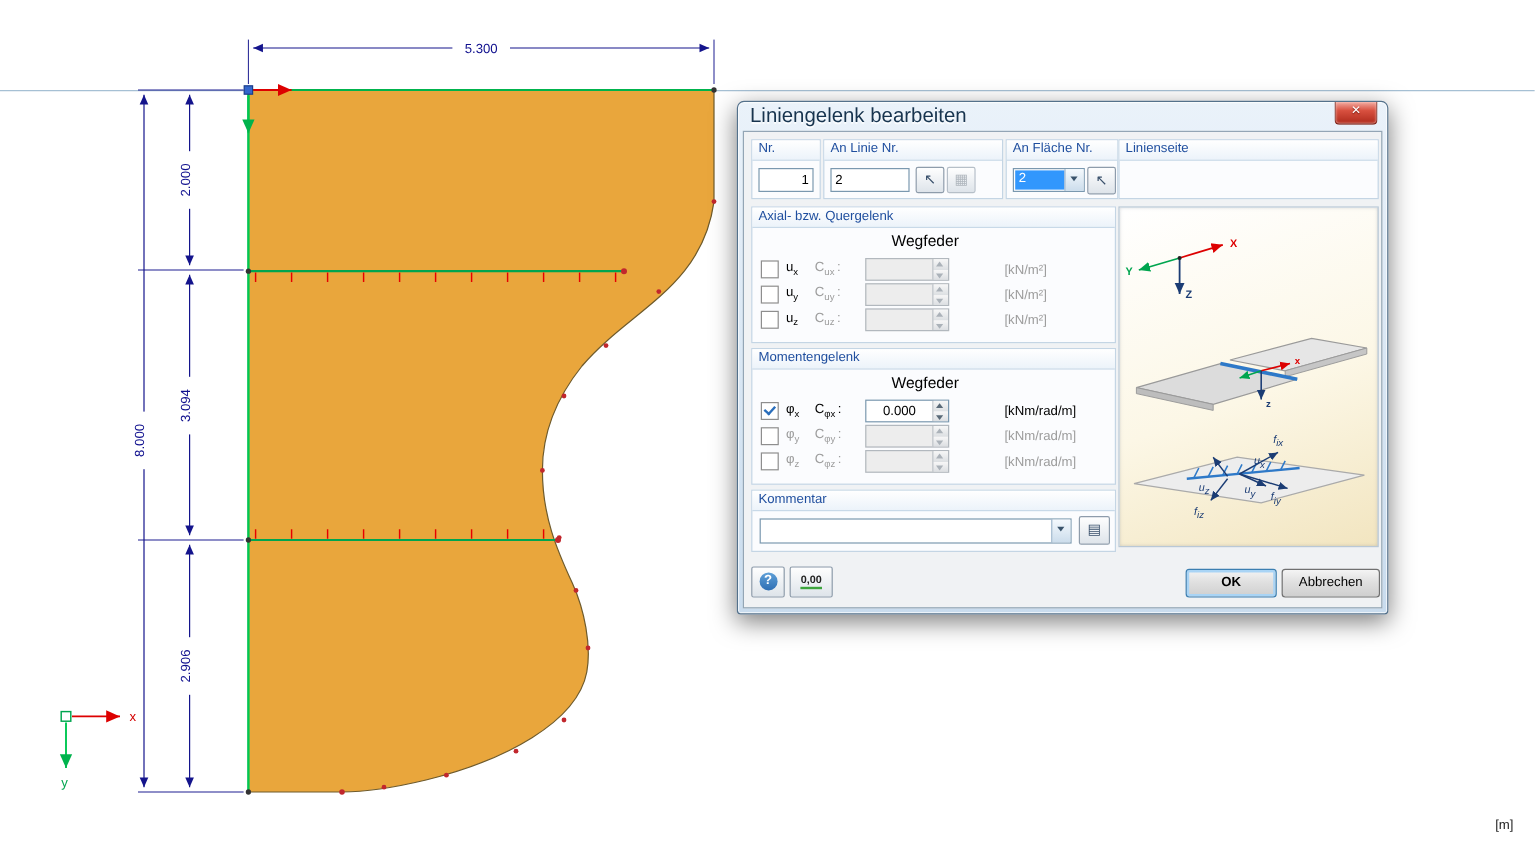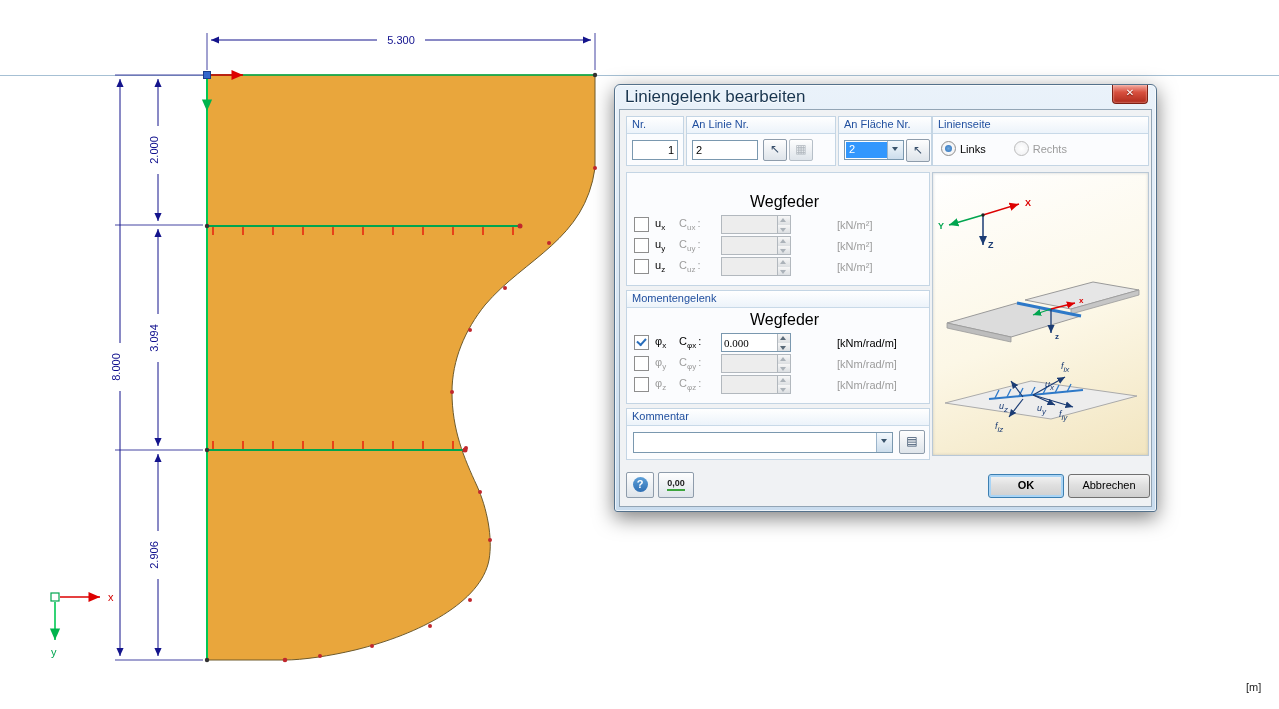--- a/index.html
+++ b/index.html
@@ -37,22 +37,22 @@
   .cb .tick { position:absolute; left:2px; top:2px; width:7px; height:4px;
     border-left:2px solid #2A6EBB; border-bottom:2px solid #2A6EBB; transform:rotate(-48deg); }
   .sym { margin-left:6px; width:24px; flex:none; }
   .clab { width:42px; flex:none; }
   .colon { margin-left:2px; }
   sub { font-size:8px; }
   .dis-text { color:#9C9C9C; }
 
   .spinbox { width:68px; height:17px; border:1px solid #7A98AF; background:#fff; display:flex; flex:none; }
   .spinbox.dis { background:#EDEDED; border-color:#B2B8BE; }
-  .spinbox input { flex:1; min-width:0; border:0; outline:none; font-size:11px; text-align:left;
-    padding:0 2px; background:transparent; font-family:Liberation Serif, serif; color:#000; }
+  .spinbox input { flex:1; min-width:0; border:0; outline:none; font-size:11px; text-align:center;
+    padding:0 2px; background:transparent; font-family:Liberation Sans, sans-serif; color:#000; }
   .spin-btns { width:12px; display:flex; flex-direction:column; border-left:1px solid #B2B8BE; flex:none; }
   .spin-btns span { flex:1; background:linear-gradient(#F7F7F7,#DCDFE2); position:relative; }
   .spin-btns .up::after { content:""; position:absolute; left:2px; top:2px;
     border:3px solid transparent; border-bottom:4px solid #5A6A78; border-top:none; }
   .spin-btns .dn::after { content:""; position:absolute; left:2px; top:3px;
     border:3px solid transparent; border-top:4px solid #5A6A78; border-bottom:none; }
   .spinbox.dis .up::after { border-bottom-color:#ABB2B9; }
   .spinbox.dis .dn::after { border-top-color:#ABB2B9; }
   .unit { margin-left:6px; white-space:nowrap;padding-left:40px; }
 
@@ -79,21 +79,21 @@
   .radio.sel::after { content:""; position:absolute; inset:3px; border-radius:50%;
     background:radial-gradient(#6FA8DC,#2A6EBB); }
   .radio.dis { border-color:#BCBCBC; }
   .radio-lab { font-size:11px; margin-left:4px; }
 
   .btn { position:absolute; height:22px; font-size:11px; font-family:"Liberation Sans",sans-serif;
     background:linear-gradient(#F4F4F4,#E0E0E0 45%,#CFCFCF); border:1px solid #707070;
     border-radius:3px; text-align:center; line-height:20px; color:#000; cursor:pointer; }
   .btn.default { border-color:#3C7FB1; box-shadow:0 0 0 2px #A9D4F5 inset;font-weight:bold; }
 
-  .center-lab { position:absolute; font-size:16px; text-align:right; }
+  .center-lab { position:absolute; font-size:13px; text-align:center; }
 
   .ill-panel { position:absolute; left:312px; top:62px; width:215px; height:282px;
     border:1px solid #B9C8D6; box-shadow:inset 0 0 3px rgba(120,130,140,.35);
     background:linear-gradient(160deg,#FFFFFF 0%,#FCF7E6 55%,#F2E5C0 100%); }
   .ill-label { position:absolute; font-size:9px; font-weight:normal; font-style:italic; color:#1B3C74; }
 
   .help-qicon { display:inline-block; width:15px; height:15px; border-radius:50%;
     background:linear-gradient(#5EA0D8,#2F6FB4); color:#fff; font-size:11px; font-weight:bold;
     line-height:15px; vertical-align:middle; }
   .zero-lab { font-size:9px; font-weight:bold; color:#222; border-bottom:2px solid #3DA53D;
@@ -243,29 +243,24 @@
         <span class="sel hl">2</span>
         <span class="drop"></span>
       </div>
       <div class="tool-btn" style="left:67px;top:22px;width:22px;height:21px;line-height:20px">
         <span>↖</span>
       </div>
     </div>
 
     <div class="group" style="left:312px;top:6px;width:215px;height:48px">
       <div class="grp-hd">Linienseite</div>
-      <div class="g-row" style="top:22px">
-        <span class="radio sel" style="margin-left:8px"></span>
-        <span class="radio-lab">Links</span>
-        <span class="radio dis" style="margin-left:28px"></span>
-        <span class="radio-lab dis-text">Rechts</span>
-      </div>
     </div>
 
     <div class="group" style="left:6px;top:62px;width:302px;height:112px">
+      <div class="grp-hd">Axial- bzw. Quergelenk</div>
       <div class="center-lab" style="left:96px;top:20px;width:96px">Wegfeder</div>
 
       <div class="g-row" style="top:42px">
         <span class="cb"></span>
         <span class="sym"><span>u</span><sub>x</sub></span>
         <span class="clab dis-text"><span>C</span><sub>ux</sub><span class="colon">:</span></span>
         <span class="spinbox dis">
           <input disabled="" value="" style="">
           <span class="spin-btns">
               <span class="up"></span>

